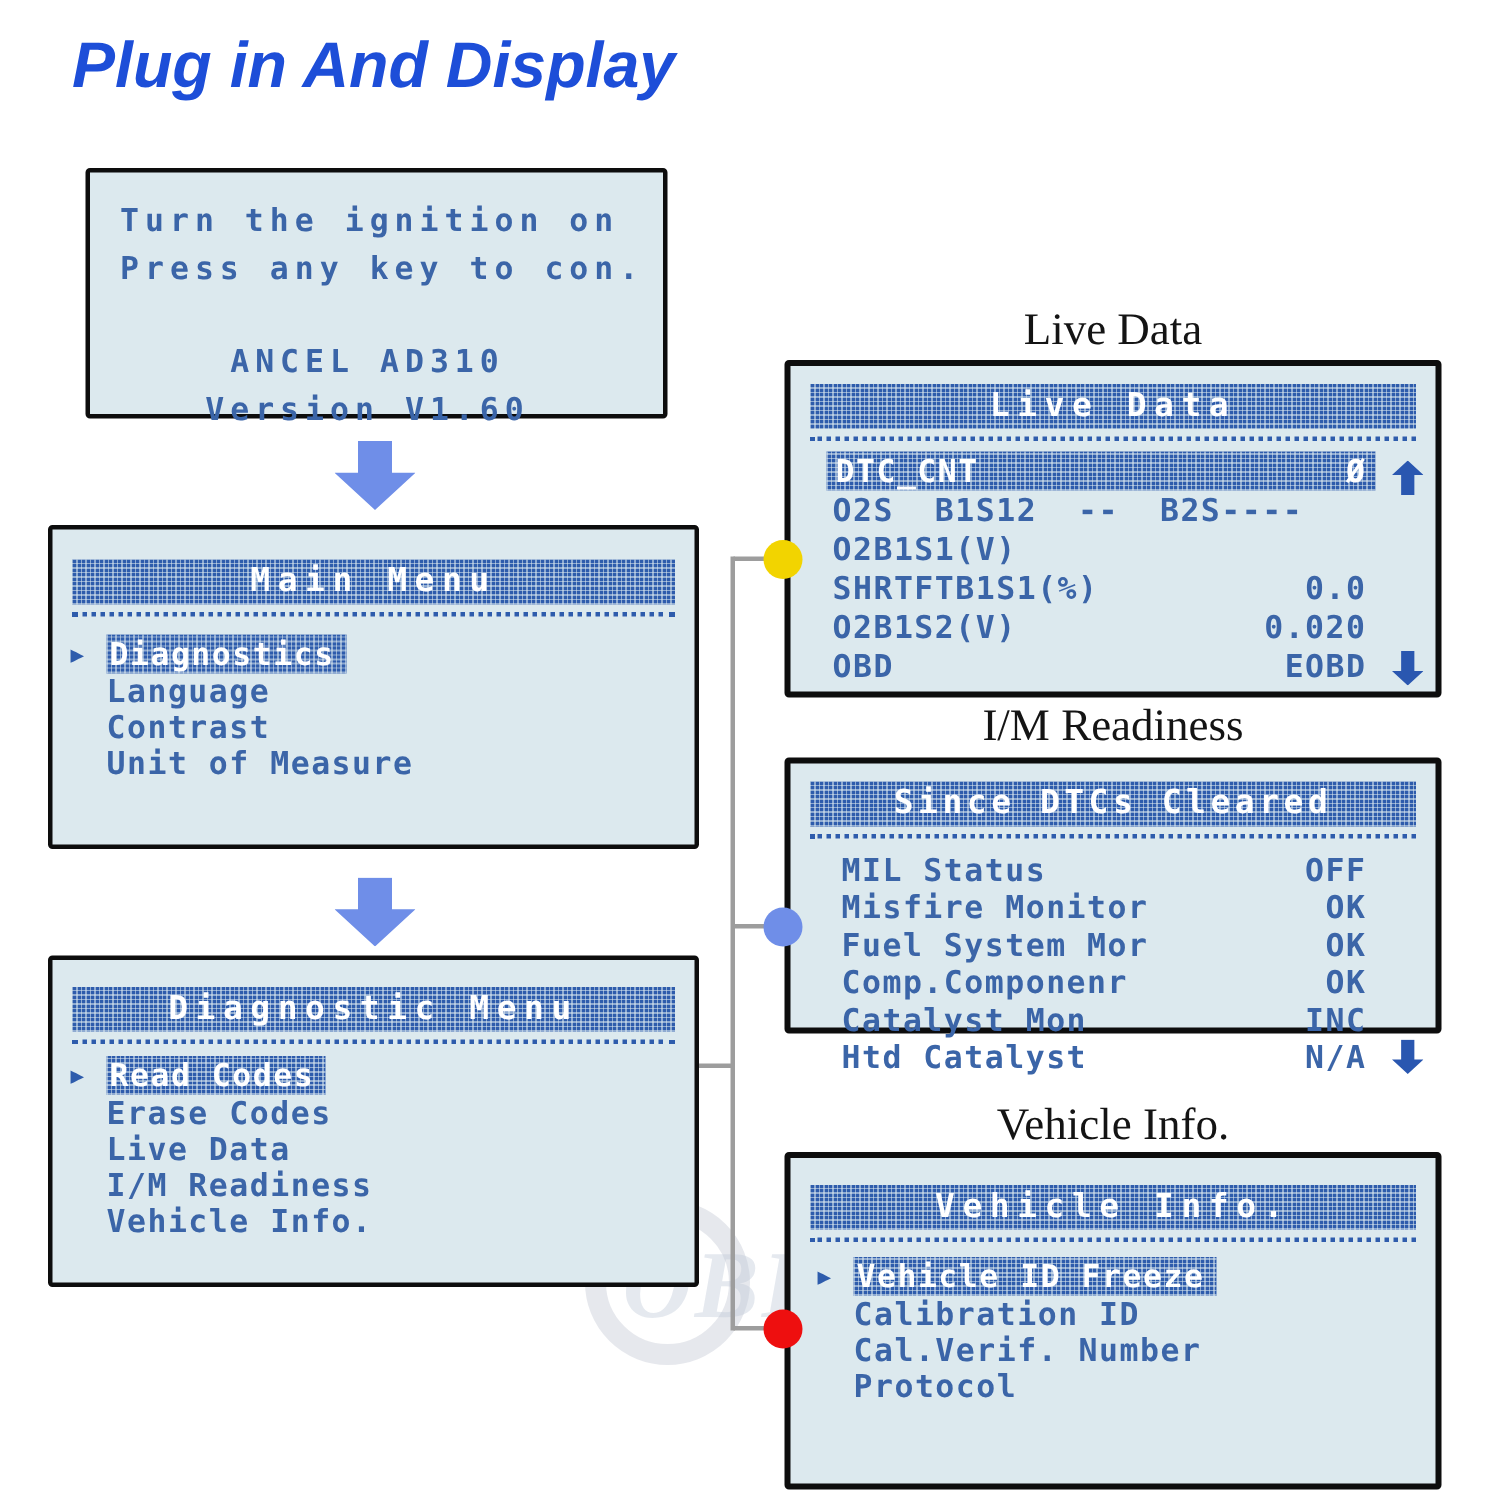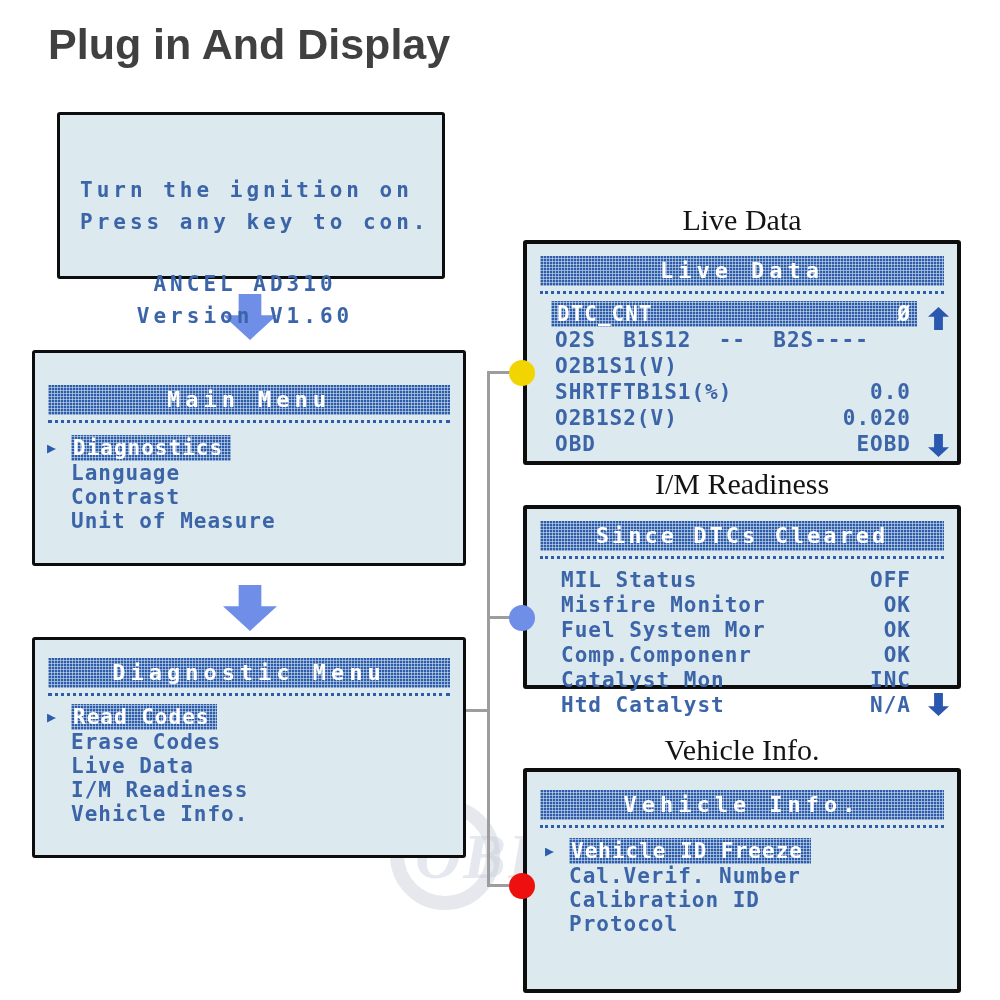--- a/index.html
+++ b/index.html
@@ -7,21 +7,21 @@
   .canvas {
     position:relative; width:1000px; height:1000px;
     background:#ffffff; overflow:hidden;
     font-family:"DejaVu Sans Mono", monospace;
   }
 
   
   .page-title {
     position:absolute; left:48px; top:20px;
     font-family:"Liberation Sans", sans-serif;
-    font-weight:bold; font-size:43px; color:#404040; letter-spacing:0px;
+    font-weight:bold; font-size:43px; color:#1d4ed8; letter-spacing:0px;font-style:italic;
   }
 
   
   .watermark { position:absolute; left:360px; top:775px; width:220px; height:160px; z-index:0; }
   .watermark .ring {
     position:absolute; left:30px; top:25px; width:110px; height:110px;
     border:14px solid rgba(200,205,215,0.45); border-radius:50%;
   }
   .watermark .fin {
     position:absolute; left:10px; top:5px; width:90px; height:60px;
@@ -51,21 +51,21 @@
   .lcd-header {
     margin:12px 13px 0 13px; height:30px; line-height:30px;
     text-align:center; color:#ffffff; font-weight:bold; font-size:22px;
     letter-spacing:5px; white-space:pre;
   }
   .lcd-divider { margin:5px 13px 0 13px; border-top:3px dotted #2e5cac; height:0; }
 
   .px { font-weight:bold; color:#3b65a8; white-space:pre; }
 
   
-  .boot-body { padding:16px 12px 0 20px;margin-top:43px; }
+  .boot-body { padding:16px 12px 0 20px; }
   .boot-line { font-size:21px; letter-spacing:4px; line-height:32px; }
   .boot-line.center { text-align:center; padding-right:20px; }
   .boot-gap { height:30px; }
 
   
   .menu-items { padding:9px 0 0 12px; }
   .menu-row { display:flex; align-items:center; min-height:23px; }
   .menu-row.tall { min-height:26px; }
   .cursor { width:24px; font-size:15px; color:#2e5cac; font-weight:bold; }
   .menu-label { font-size:21px; letter-spacing:1px; }
@@ -126,21 +126,21 @@
       <div class="px boot-line">Press any key to con.</div>
       <div class="boot-gap"></div>
       <div class="px boot-line center">ANCEL AD310</div>
       <div class="px boot-line center">Version V1.60</div>
     </div>
   </div>
 
   <div class="flow-arrow" style="left:223px; top:294px;"></div>
 
   <div class="lcd" style="left:32px; top:350px; width:434px; height:216px;">
-    <div class="lcd-header dither" style="margin-top:32px;">Main Menu</div>
+    <div class="lcd-header dither" style="margin-top:20px;">Main Menu</div>
     <div class="lcd-divider"></div>
     <div class="menu-items" style="padding-top:12px;">
       <div class="menu-row tall">
         <span class="cursor">▶</span>
         <span class="px menu-label hl dither">Diagnostics</span>
       </div>
       <div class="menu-row">
         <span class="cursor"></span>
         <span class="px menu-label">Language</span>
       </div>
@@ -264,26 +264,26 @@
   <div class="lcd rbox" style="left:523px; top:768px; width:438px; height:225px;">
     <div class="lcd-header dither" style="margin-top:18px;">Vehicle Info.</div>
     <div class="lcd-divider"></div>
     <div class="menu-items" style="padding-top:10px; padding-left:18px;">
       <div class="menu-row tall">
         <span class="cursor">▶</span>
         <span class="px menu-label hl dither">Vehicle ID Freeze</span>
       </div>
       <div class="menu-row">
         <span class="cursor"></span>
+        <span class="px menu-label">Calibration ID</span>
+      </div>
+      <div class="menu-row">
+        <span class="cursor"></span>
         <span class="px menu-label">Cal.Verif. Number</span>
       </div>
       <div class="menu-row">
         <span class="cursor"></span>
-        <span class="px menu-label">Calibration ID</span>
-      </div>
-      <div class="menu-row">
-        <span class="cursor"></span>
         <span class="px menu-label">Protocol</span>
       </div>
     </div>
   </div>
 
 </div>
 
 </body></html>

